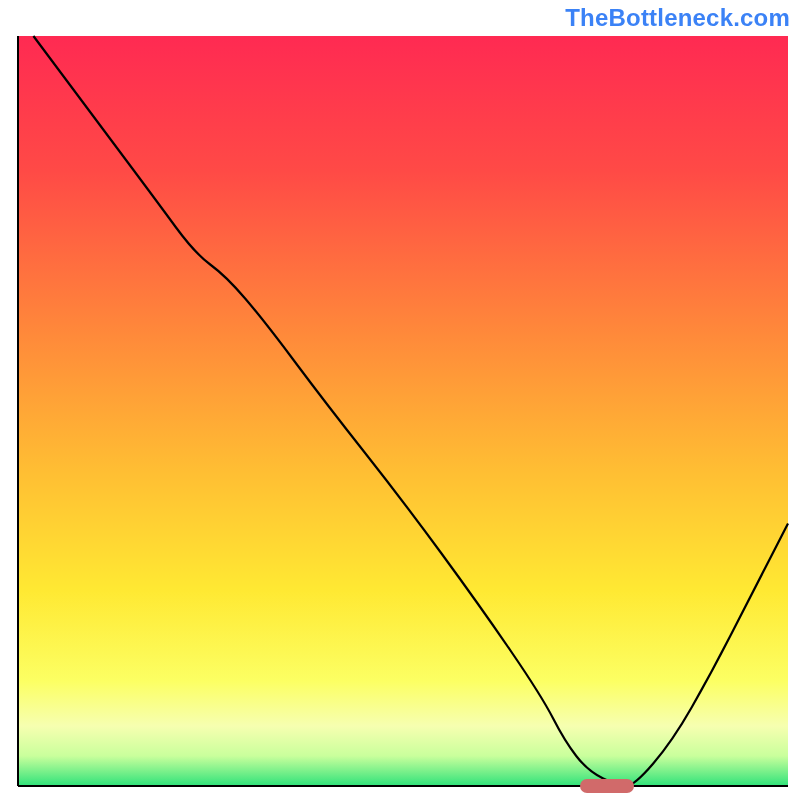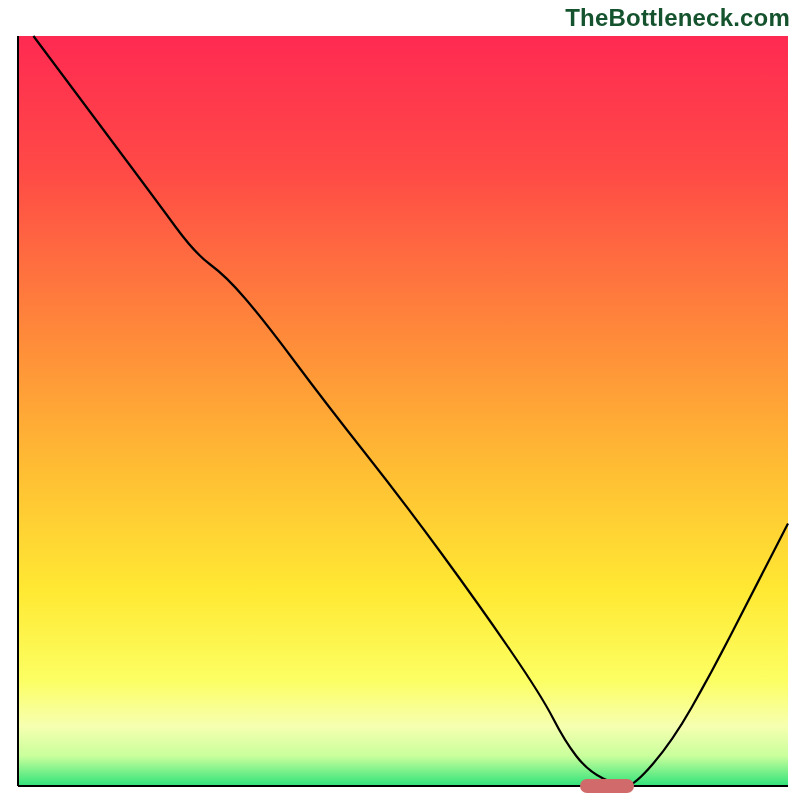--- a/index.html
+++ b/index.html
@@ -14,21 +14,21 @@
     position: relative;
     width: 800px;
     height: 800px;
   }
   .watermark {
     position: absolute;
     top: 4px;
     right: 10px;
     font-size: 24px;
     font-weight: bold;
-    color: #14532d;
+    color: #3b82f6;
     letter-spacing: 0.2px;
     z-index: 5;
   }
   svg.plot {
     position: absolute;
     top: 0;
     left: 0;
   }
   .marker {
     position: absolute;

